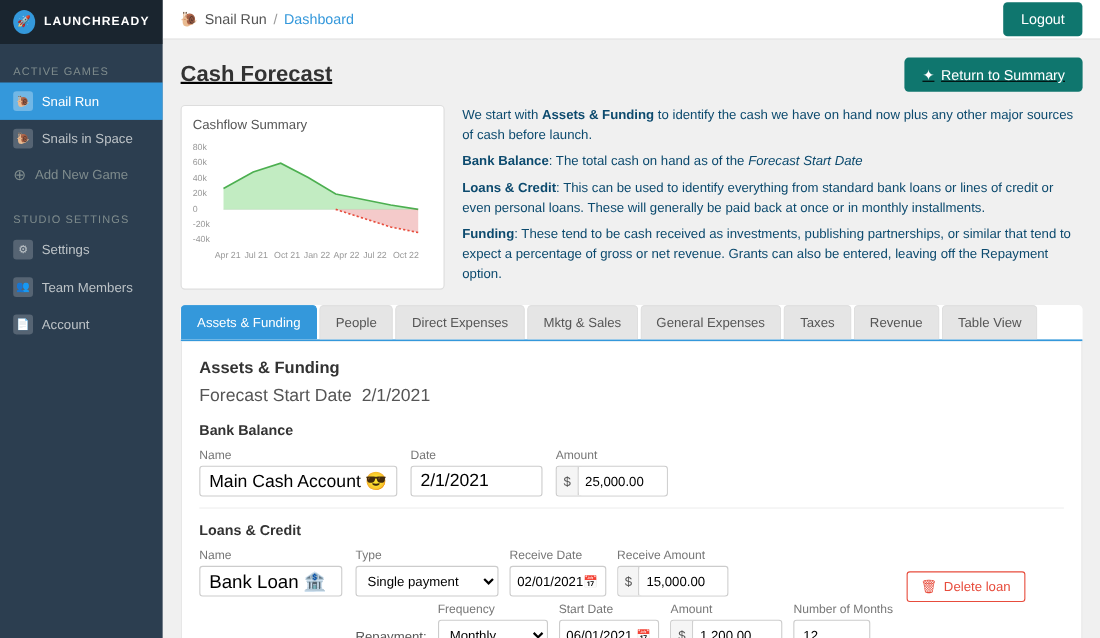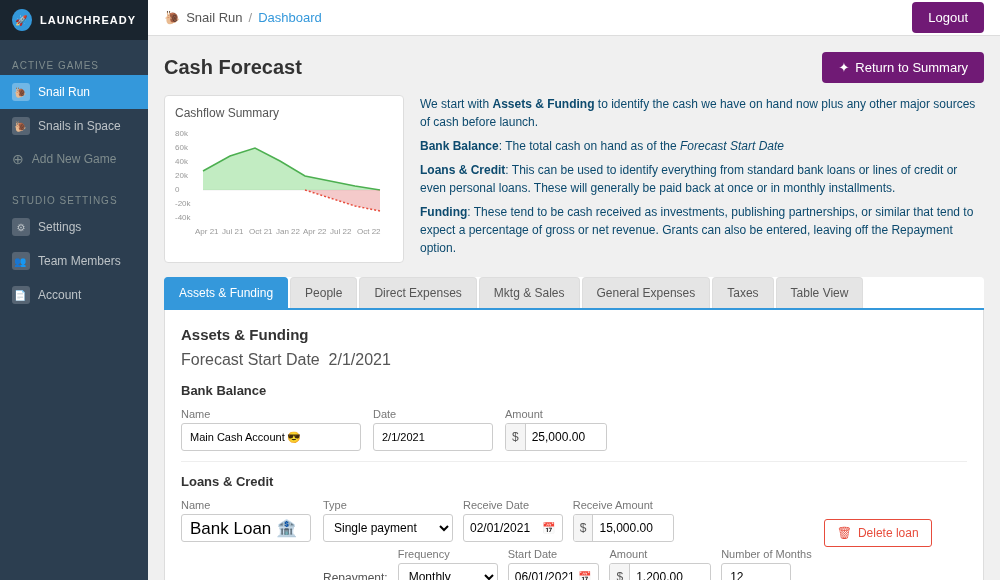--- a/index.html
+++ b/index.html
@@ -73,25 +73,25 @@
       display: flex; align-items: center; gap: 6px; font-size: 13px; color: #555;
     }
     #breadcrumb a { color: #3498db; text-decoration: none; }
 
     #content {
       flex: 1; overflow-y: auto; padding: 16px;
     }
 
     
     .content-header {
-      display: flex; align-items: center; justify-content: space-between; margin-bottom: 12px;
+      display: flex; align-items: center; justify-content: space-between; margin-bottom: 12px; text-decoration: underline;
     }
     .page-title { font-size: 20px; font-weight: bold; color: #333; }
     .return-btn {
-      background: #701a75; color: #fff; border: none; padding: 8px 16px;
+      background: #0f766e; color: #fff; border: none; padding: 8px 16px;
       border-radius: 4px; cursor: pointer; font-size: 13px; display: flex; align-items: center; gap: 6px;
     }
 
     
     .top-section {
       display: flex; gap: 16px; margin-bottom: 14px;
     }
     .cashflow-card {
       background: #fff; border: 1px solid #ddd; border-radius: 4px; padding: 10px;
       width: 240px; min-width: 240px;
@@ -127,21 +127,21 @@
     .forecast-date { font-size: 16px; color: #555; margin-bottom: 14px; }
     .forecast-date span { font-weight: normal; }
 
     .section-title { font-size: 13px; font-weight: bold; color: #333; margin-bottom: 10px; }
 
     .form-row { display: flex; align-items: flex-end; gap: 12px; margin-bottom: 10px; }
     .form-field { display: flex; flex-direction: column; gap: 3px; }
     .form-field label { font-size: 11px; color: #777; }
     .form-field input, .form-field select {
       border: 1px solid #ccc; border-radius: 3px; padding: 5px 8px;
-      font-size: 11px; background: #fff; height: 28px;
+      font-size: 16px; background: #fff; height: 28px;
     }
     .name-field { width: 180px; }
     .date-field { width: 120px; }
     .amount-wrap { display: flex; align-items: center; border: 1px solid #ccc; border-radius: 3px; height: 28px; overflow: hidden; }
     .amount-prefix { background: #f5f5f5; border-right: 1px solid #ccc; padding: 0 6px; font-size: 12px; color: #555; height: 100%; display: flex; align-items: center; }
     .amount-wrap input { border: none; padding: 4px 6px; font-size: 12px; width: 80px; outline: none; height: 100%; }
 
     .delete-btn {
       background: none; border: 1px solid #e74c3c; color: #e74c3c;
       padding: 5px 12px; border-radius: 3px; cursor: pointer; font-size: 12px;
@@ -269,20 +269,21 @@
       </div>
     </div>
 
     <div class="tabs">
       <div class="tab active">Assets &amp; Funding</div>
       <div class="tab">People</div>
       <div class="tab">Direct Expenses</div>
       <div class="tab">Mktg &amp; Sales</div>
       <div class="tab">General Expenses</div>
       <div class="tab">Taxes</div>
+      <div class="tab">Revenue</div>
       <div class="tab">Table View</div>
     </div>
 
     <div class="panel">
       <div class="panel-title">Assets &amp; Funding</div>
       <div class="forecast-date">
         <span>Forecast Start Date</span>&nbsp;
         <span>2/1/2021</span>
       </div>
 
@@ -319,21 +320,21 @@
             <div style="display:flex; gap:10px; align-items:flex-start;">
               <div class="form-field">
                 <label>Type</label>
                 <select style="width:130px; border:1px solid #ccc; border-radius:3px; padding:4px 6px; font-size:12px; height:28px;">
                   <option>Single payment</option>
                   <option>Installments</option>
                 </select>
               </div>
               <div class="form-field">
                 <label>Receive Date</label>
-                <div style="display:flex;align-items:center;border:1px solid #ccc;border-radius:3px;height:28px;padding:0 6px;gap:12px;font-size:12px;">
+                <div style="display:flex;align-items:center;border:1px solid #ccc;border-radius:3px;height:28px;padding:0 6px;gap:0;font-size:12px;">
                   <span>02/01/2021</span>
                   <span class="cal-icon">📅</span>
                 </div>
               </div>
               <div class="form-field">
                 <label>Receive Amount</label>
                 <div class="amount-wrap">
                   <span class="amount-prefix">$</span>
                   <input type="text" value="15,000.00" style="">
                 </div>

